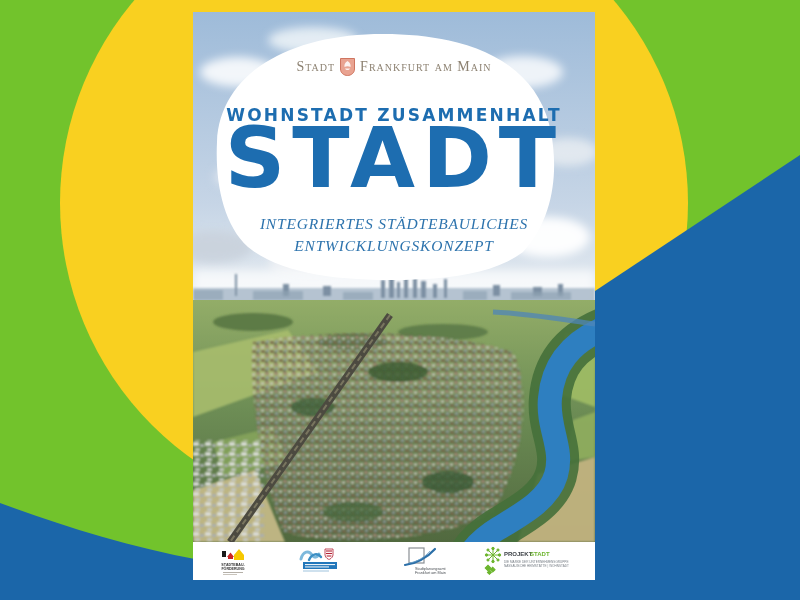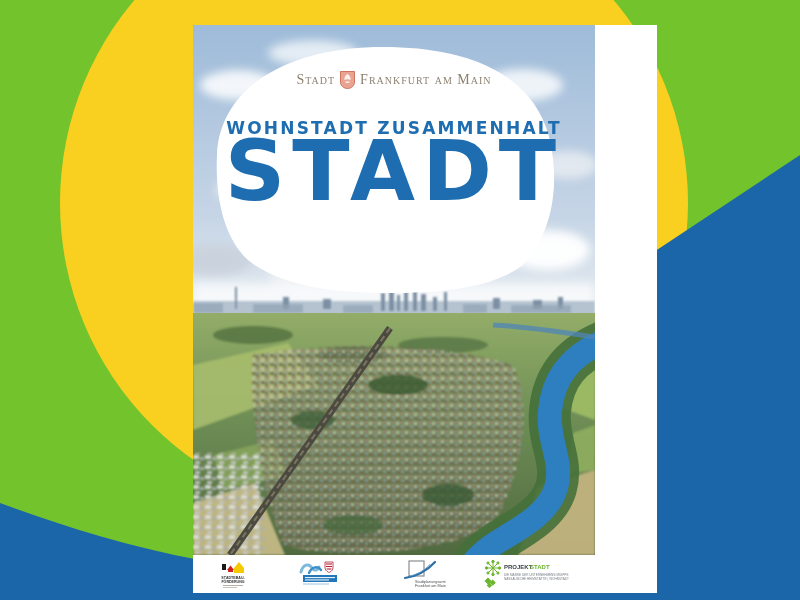--- a/index.html
+++ b/index.html
@@ -1,18 +1,18 @@
 <!DOCTYPE html>
 <html><head>
 <meta charset="utf-8">
 <style>
   html,body{margin:0;padding:0;background:#1b66a9;}
   .stage{position:relative;width:800px;height:600px;overflow:hidden;font-family:"Liberation Sans",sans-serif;}
   .bg{position:absolute;left:0;top:0;}
-  .document{position:absolute;left:193px;top:25px;width:464px;height:568px;background:#ffffff;}
+  .document{position:absolute;left:193px;top:12px;width:402px;height:568px;background:#ffffff;}
   .photo{position:absolute;left:0;top:0;width:402px;height:530px;display:block;}
   .cover-text{position:absolute;left:6px;top:0;width:390px;text-align:center;}
   .city-row{position:absolute;left:0;top:46px;width:100%;display:flex;align-items:center;justify-content:center;gap:5px;
             color:#8d8272;font-family:"Liberation Serif",serif;font-variant:small-caps;
             font-size:14px;letter-spacing:1px;}
   .kicker{position:absolute;left:0;top:93px;width:100%;color:#1d6db0;font-family:"DejaVu Sans",sans-serif;
           font-weight:bold;font-size:17px;letter-spacing:2.2px;}
   .main-title{position:absolute;left:0;top:104px;width:100%;color:#1d6db0;font-family:"DejaVu Sans",sans-serif;
           font-weight:bold;font-size:84px;line-height:1;letter-spacing:7px;}
   .subtitle{position:absolute;left:0;top:201px;width:100%;color:#2d73ad;font-family:"Liberation Serif",serif;
@@ -159,20 +159,22 @@
         <span>Stadt</span>
         <svg width="15" height="18" viewBox="0 0 15 18">
           <path d="M 0.5,0.5 L 14.5,0.5 L 14.5,11 C 14.5,15 11,17.5 7.5,17.5 C 4,17.5 0.5,15 0.5,11 Z" fill="#e9a391" stroke="#cf7560" stroke-width="1"></path>
           <path d="M 7.5,3 C 5,4.5 4,6.5 4.5,9 C 6,8 9,8 10.5,9 C 11,6.5 10,4.5 7.5,3 Z M 5,10.5 C 6,12.5 9,12.5 10,10.5 Z" fill="#ffffff" opacity="0.85"></path>
         </svg>
         <span>Frankfurt am Main</span>
       </div>
       <div class="kicker">WOHNSTADT ZUSAMMENHALT</div>
       <div class="main-title">STADT</div>
       <div class="subtitle">
+        <div>INTEGRIERTES STÄDTEBAULICHES</div>
+        <div>ENTWICKLUNGSKONZEPT</div>
       </div>
     </div>
 
     <div class="logo-band">
 
       <div class="logo lg1">
         <svg viewBox="0 0 56 32">
           <rect x="17" y="6" width="4" height="6" fill="#1a1a1a"></rect>
           <path d="M 22,12 L 25.5,7.5 L 29,12 Z M 23,11.9 L 28,11.9 L 28,14 L 23,14 Z" fill="#cc2222"></path>
           <path d="M 29,10 L 34,4 L 39,10 L 39,15 L 29,15 Z" fill="#f6c800"></path>

